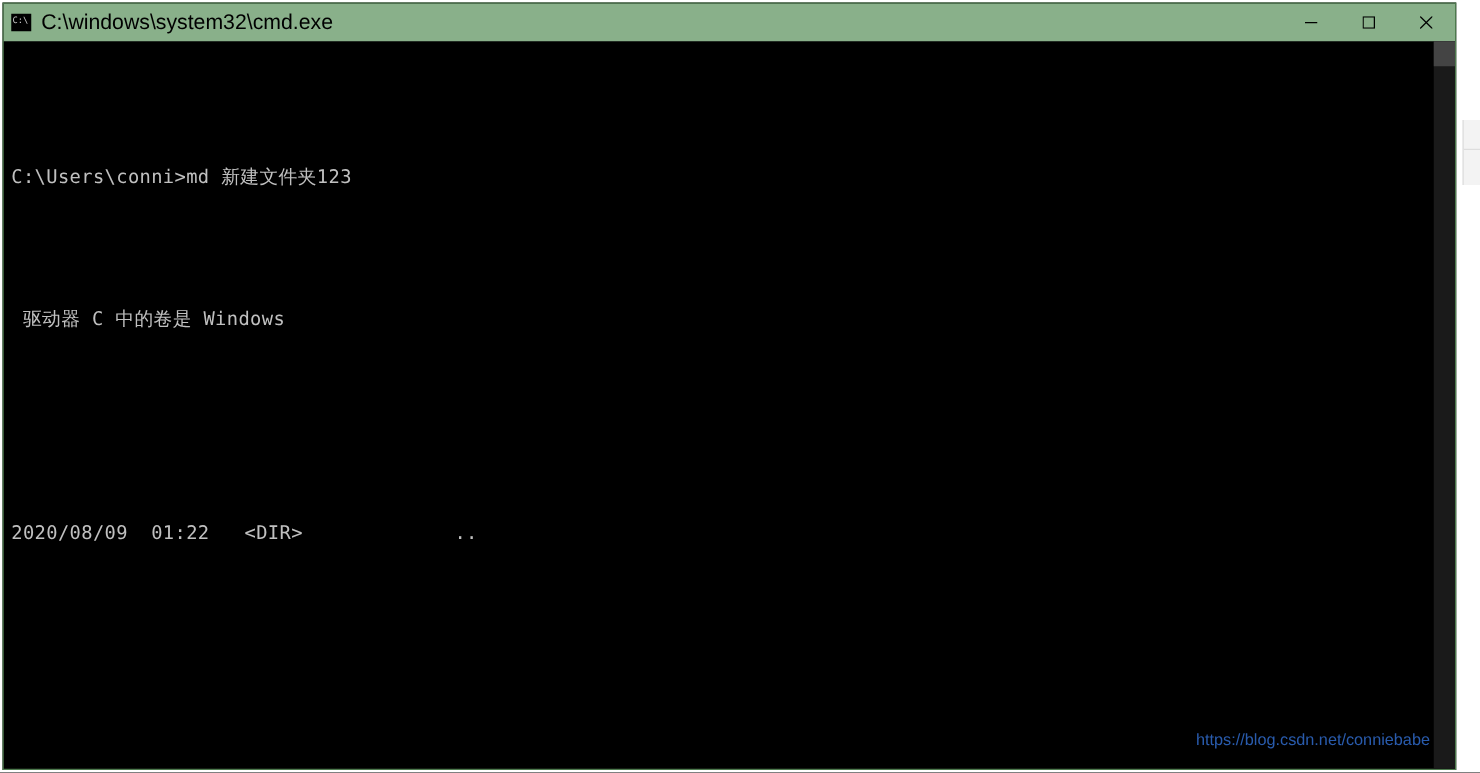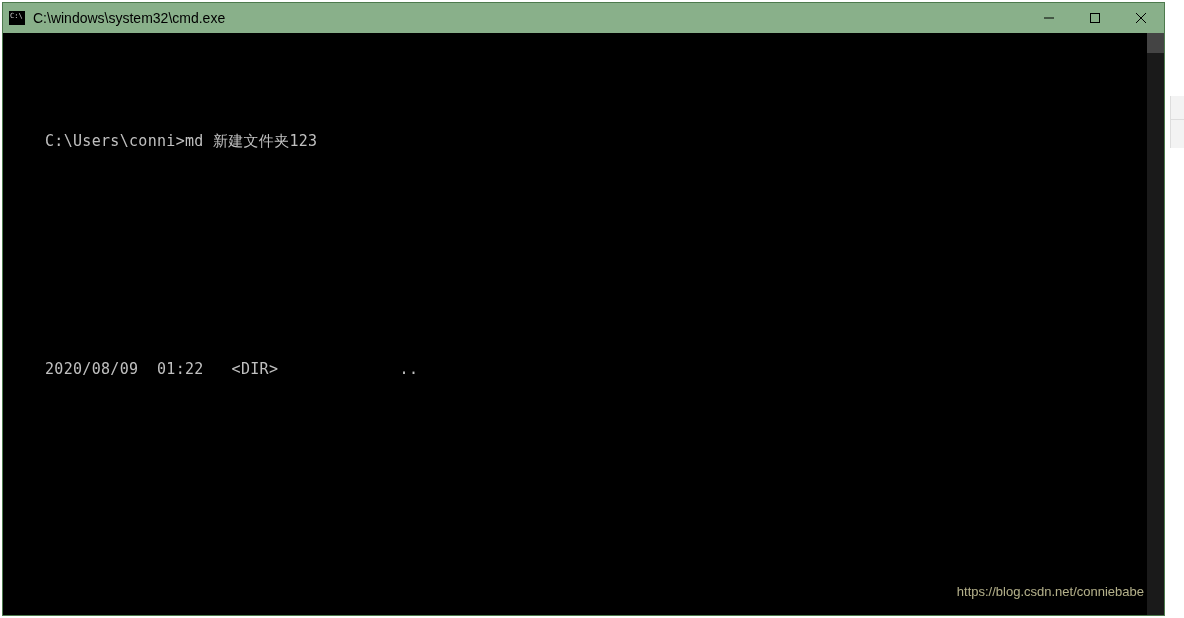--- a/index.html
+++ b/index.html
@@ -40,21 +40,21 @@
   content: "C:\\";
   color: #ccc;
   font-size: 7px;
   position: absolute;
   top: 1px;
   left: 1px;
   font-family: monospace;
 }
 .titlebar .title-text {
   color: #000;
-  font-size: 14px;
+  font-size: 17px;
   font-family: "Segoe UI", sans-serif;
 }
 .win-controls {
   position: absolute;
   right: 0;
   top: 0;
   display: flex;
   height: 30px;
 }
 .win-controls .btn {
@@ -70,21 +70,20 @@
 .terminal {
   padding: 4px 6px;
   color: #c0c0c0;
   font-size: 15px;
   line-height: 19px;
   letter-spacing: 0.3px;
   white-space: pre;
   position: relative;
   height: calc(100% - 30px);
   overflow: hidden;
-  margin-left: 36px;
 }
 .terminal .line { white-space: pre; }
 .terminal .redacted {
   display: inline-block;
   width: 75px;
   height: 15px;
   background: #333;
   filter: blur(1.5px);
   vertical-align: middle;
 }
@@ -103,21 +102,21 @@
   height: 20px;
   background: #444;
 }
 
 .anno { position: absolute; pointer-events: none; }
 svg.arrow { position: absolute; top: 0; left: 0; }
 .watermark {
   position: absolute;
   right: 20px;
   bottom: 16px;
-  color: #fef9c3;
+  color: #3b82f6;
   font-size: 13px;
   font-family: Arial, sans-serif;
   opacity: 0.7;
 }
 
 .side-sliver {
   position: absolute;
   right: 0;
   top: 96px;
   width: 14px;
@@ -152,20 +151,21 @@
             <line x1="10" y1="0" x2="0" y2="10" stroke="#000" stroke-width="1"></line>
           </svg>
         </div>
     </div>
   </div>
 
   <div class="terminal">
     <div class="line"> </div>
     <div class="line"><span>C:\Users\conni&gt;</span><span>md 新建文件夹123</span></div>
     <div class="line"> </div>
+    <div class="line"> 驱动器 C 中的卷是 Windows</div>
     <div class="line"> </div>
     <div class="line"> </div>
     <div id="listing"><div class="line">2020/08/09  01:22   &lt;DIR&gt;             ..</div></div>
     
     
     
     
   </div>
 
   <div class="scrollbar">

